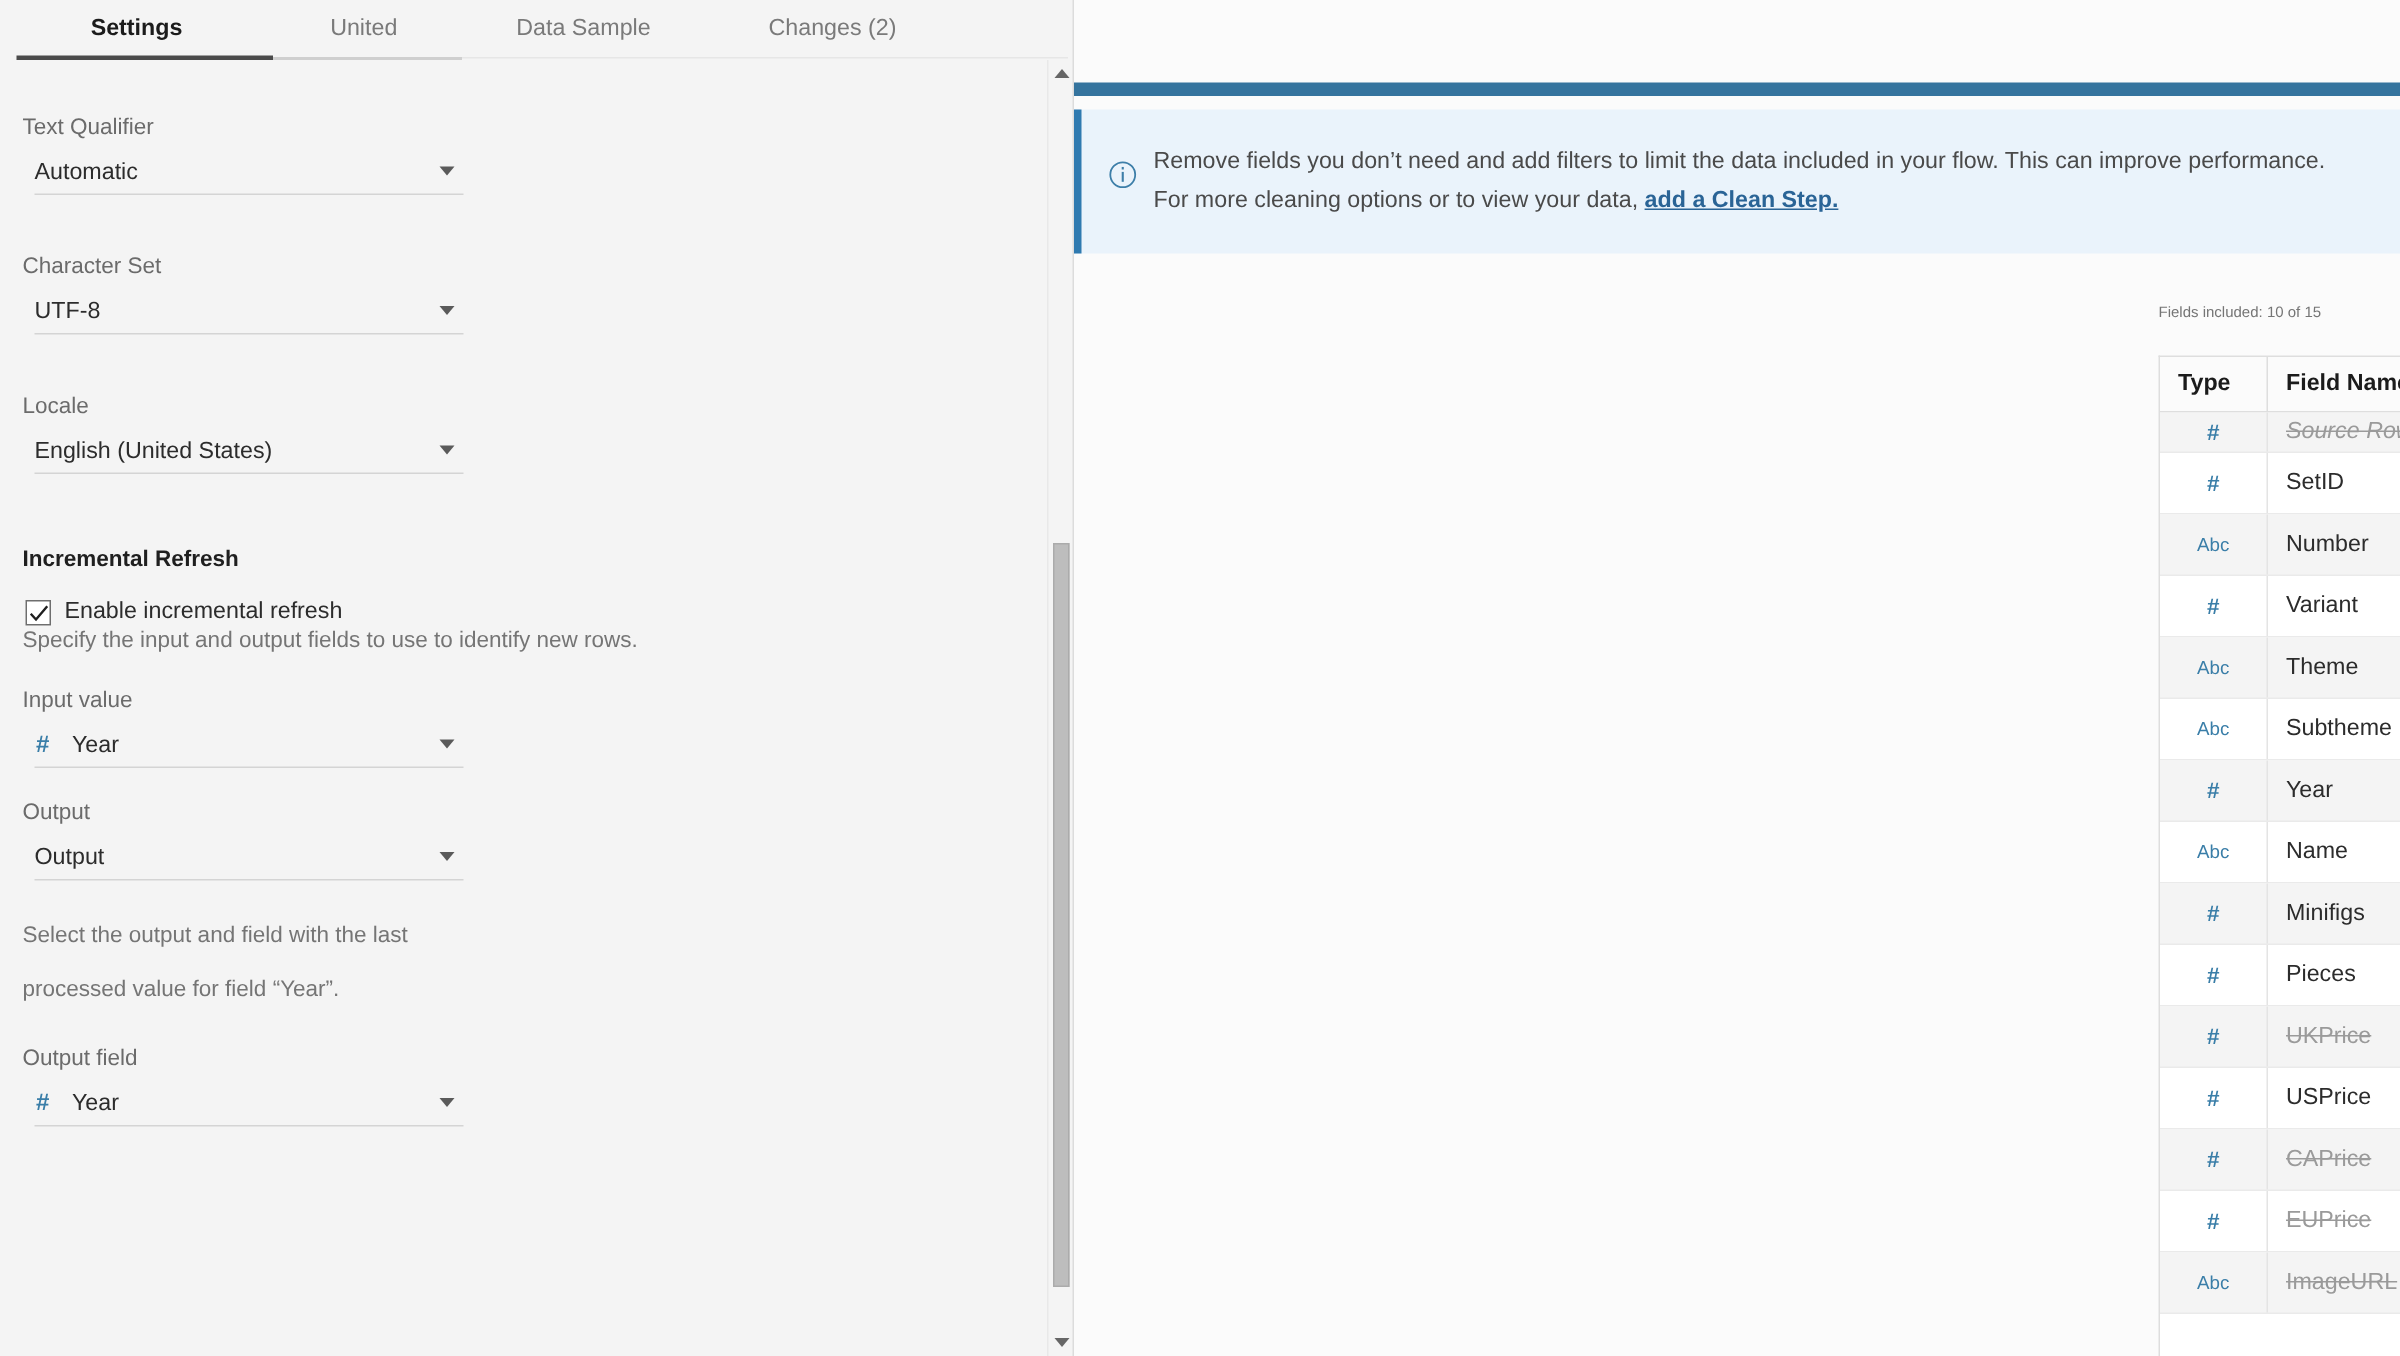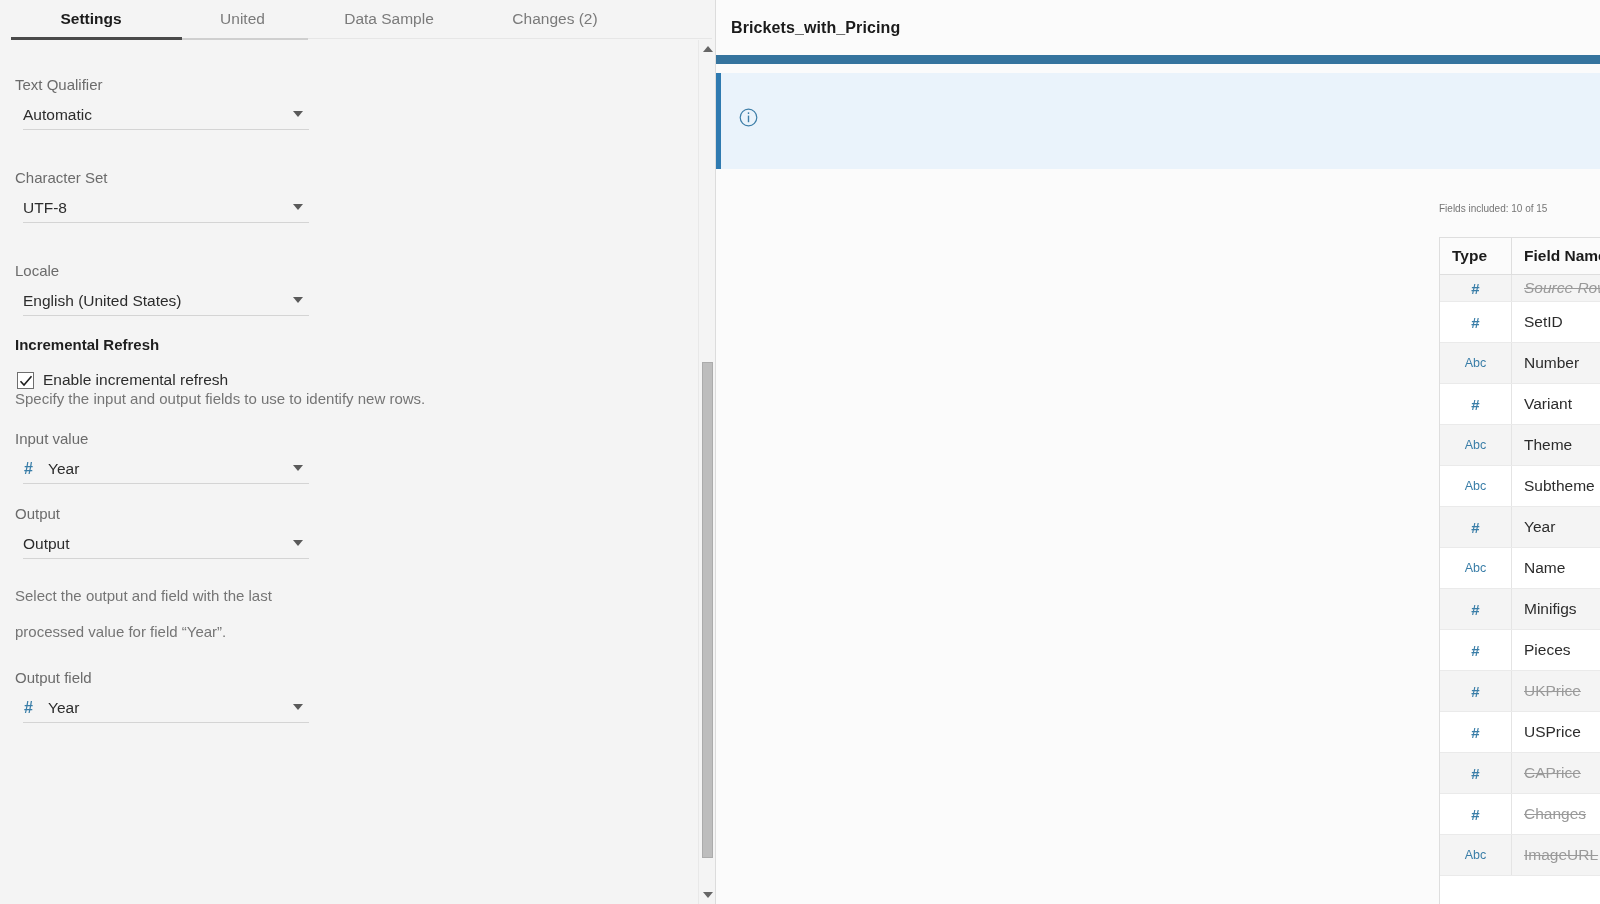--- a/index.html
+++ b/index.html
@@ -309,21 +309,21 @@
         </div>
 
         <div class="field-group" style="margin-top:39px;">
           <div class="field-label">Locale</div>
           <div class="select-row">
             <span class="sel-val">English (United States)</span>
             <span class="caret"></span>
           </div>
         </div>
 
-        <div id="section-incremental" style="margin-top:20px;">
+        <div id="section-incremental" style="margin-top:48px;">
           <div id="inc-title">Incremental Refresh</div>
           <div id="inc-check-row">
             <span id="inc-checkbox">
               <svg width="14" height="14" viewBox="0 0 14 14">
                 <path d="M1.5 7.2 L5 11 L12.5 2.2" stroke="#1f1f1f" stroke-width="1.6" fill="none"></path>
               </svg>
             </span>
             <span id="inc-check-label">Enable incremental refresh</span>
           </div>
 
@@ -364,31 +364,31 @@
     <div id="left-sb">
       <span class="sb-up"></span>
       <span class="sb-thumb"></span>
       <span class="sb-down"></span>
     </div>
     <div id="panel-divider"></div>
   </div>
 
   <div id="right-panel">
 
-    <div id="right-title">Brickets_with_Pricing</div>
     <div id="blue-bar"></div>
 
     <div id="info-banner">
       <span id="info-icon">
         <svg width="19" height="19" viewBox="0 0 19 19">
           <circle cx="9.5" cy="9.5" r="8.3" fill="none" stroke="#3d7ea8" stroke-width="1.2"></circle>
           <rect x="8.8" y="7.6" width="1.4" height="6.6" fill="#3d7ea8"></rect>
           <rect x="8.8" y="4.3" width="1.4" height="1.7" fill="#3d7ea8"></rect>
         </svg>
       </span>
+      <span id="info-text"><span>Remove fields you don’t need and add filters to limit the data included in your flow. This can improve performance. For more cleaning options or to view your data, </span><span id="info-link">add a Clean Step.</span></span>
     </div>
 
     <div id="fields-count">Fields included: 10 of 15</div>
 
     <div id="field-table">
       <div id="thead">
         <div class="th col-type">Type</div>
         <div class="th col-name">Field Name</div>
 
       </div>
@@ -467,21 +467,21 @@
           </div>
           <div class="trow alt">
             <div class="cell col-type cell-type">#</div>
             <div class="cell col-name cell-name removed">
               <span>CAPrice</span>
             </div>
           </div>
           <div class="trow">
             <div class="cell col-type cell-type">#</div>
             <div class="cell col-name cell-name removed">
-              <span>Changes</span>
+              <span>EUPrice</span>
             </div>
           </div>
           <div class="trow alt">
             <div class="cell col-type cell-type abc">Abc</div>
             <div class="cell col-name cell-name removed">
               <span>ImageURL</span>
             </div>
           </div>
         </div>
     </div>

